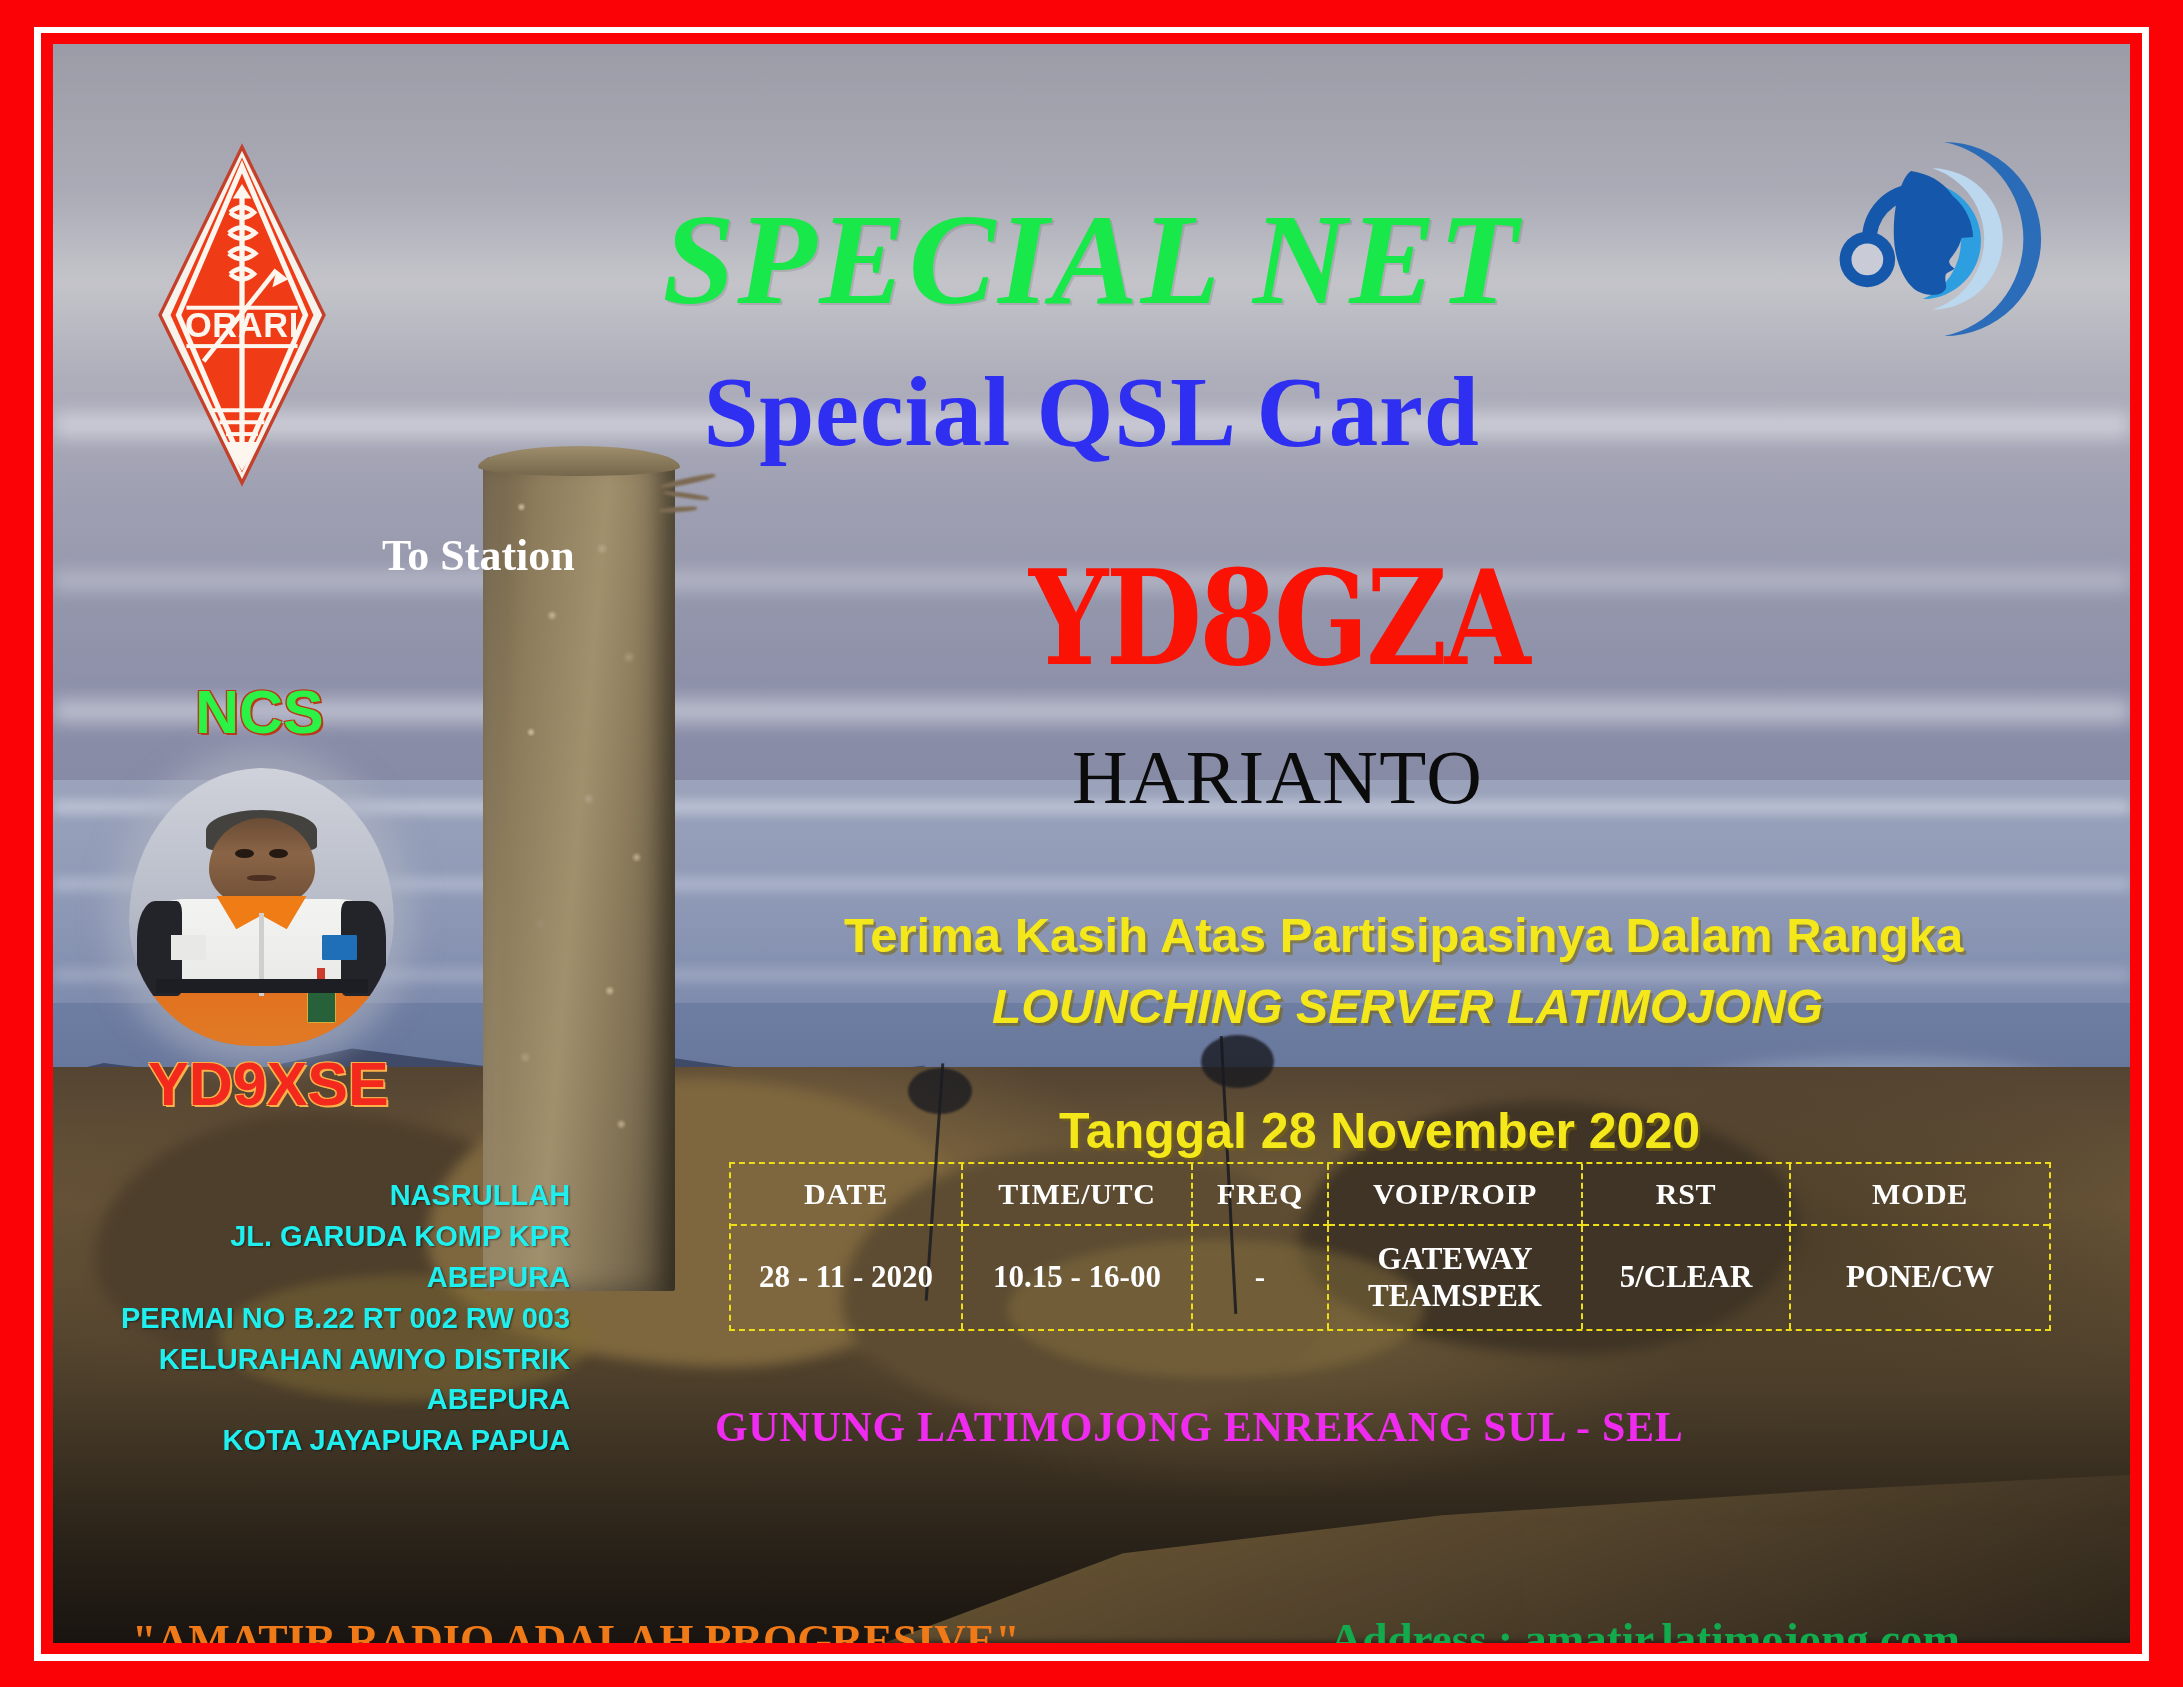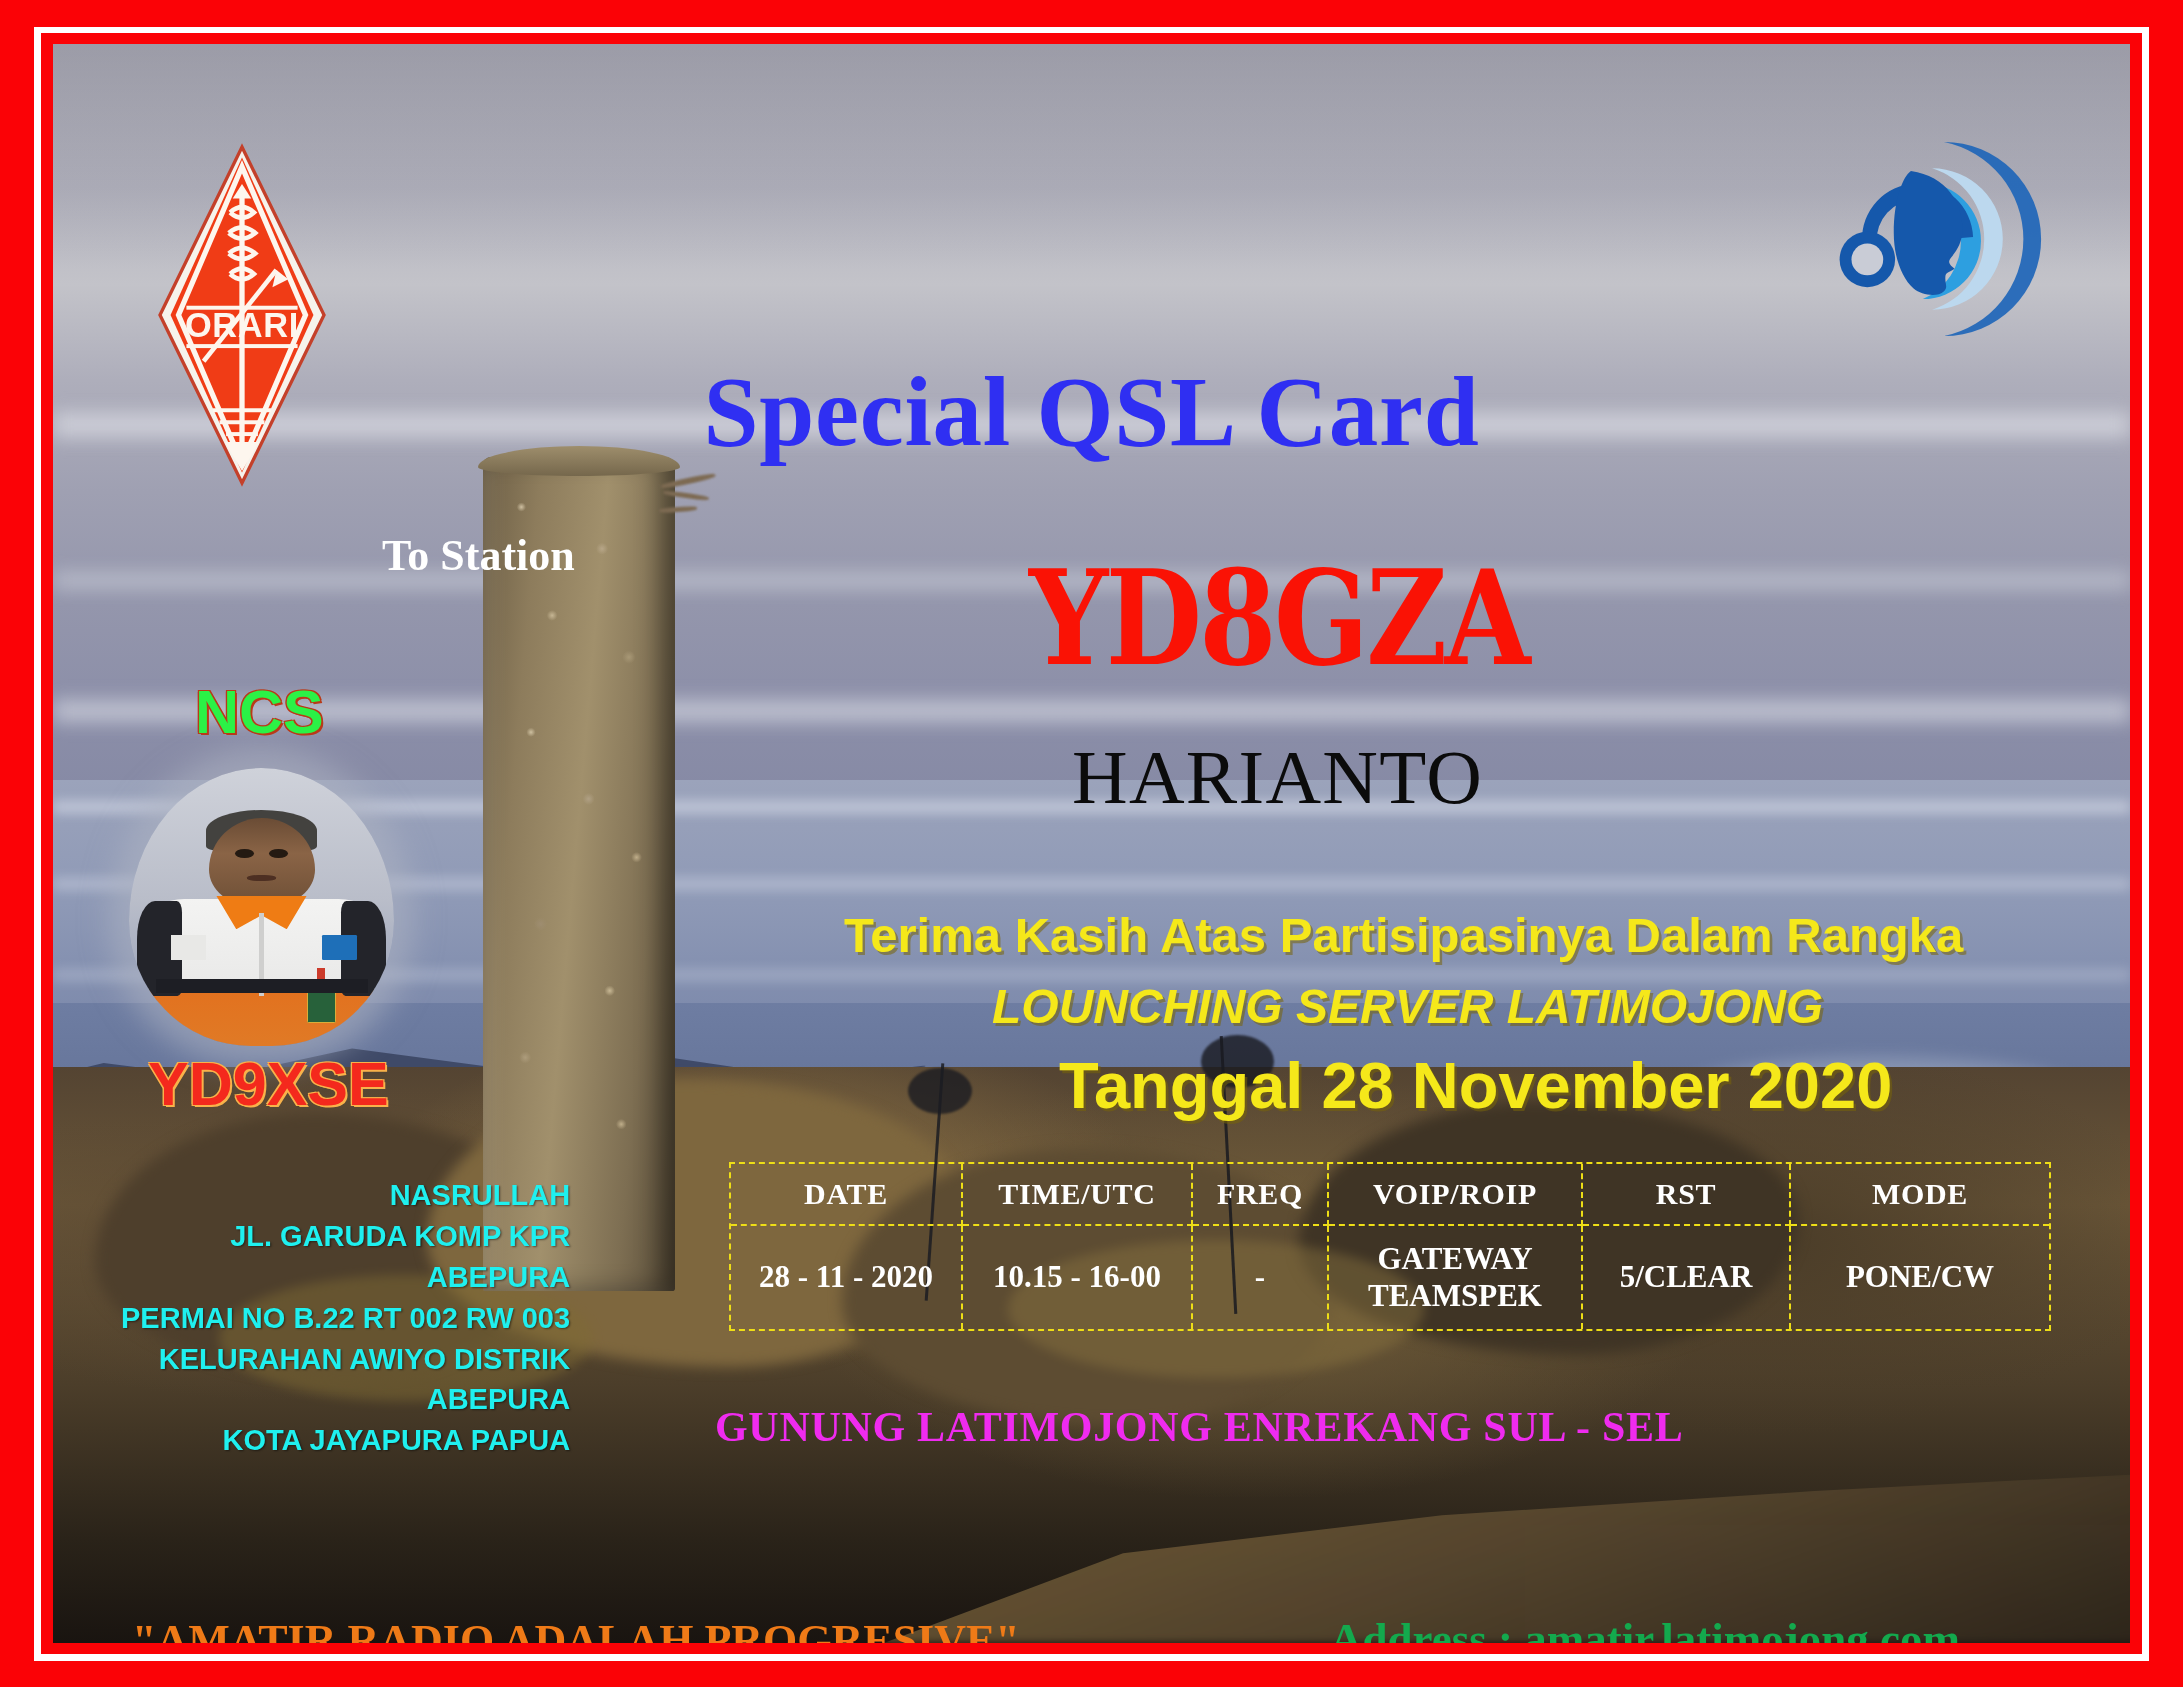--- a/index.html
+++ b/index.html
@@ -140,21 +140,21 @@
   #callsign{left:976px;top:509px;font:700 111px/1 "DejaVu Serif",serif;
     color:#fa1205;letter-spacing:-2.6px;
     transform:scaleY(1.18);transform-origin:left top;}
   #t-harianto{left:1019px;top:695px;font:400 77px/1 "Liberation Serif",serif;
     color:#0b0b0b;letter-spacing:1.3px;}
 
   .ytxt{color:#f5e81a;font-family:"Liberation Sans",sans-serif;font-weight:700;
         text-shadow:2.6px 2.6px 0 rgba(120,100,10,.55);}
   #t-terima{left:791px;top:867px;font-size:49px;line-height:1;}
   #t-lounching{left:939px;top:939px;font-size:48px;line-height:1;font-style:italic;}
-  #t-tanggal{left:1006px;top:1009px;font-size:65px;line-height:1;}
+  #t-tanggal{left:1006px;top:1062px;font-size:50px;line-height:1;}
 
   #addr{position:absolute;left:68px;top:1131px;
         font:700 29px/1.41 "Liberation Sans",sans-serif;color:#1ff0ef;
         text-shadow:1.3px 1.3px 2px rgba(0,0,0,.45);}
   #addr div{white-space:nowrap;text-align:right;}
 
   #t-gunung{left:662px;top:1362px;font:700 42px/1 "Liberation Serif",serif;
     color:#ef2bef;letter-spacing:0.7px;}
 
   #t-motto{left:79px;top:1575px;font:700 44px/1 "Liberation Serif",serif;
@@ -296,20 +296,21 @@
       <div class="p-sleeve r"></div>
       <div class="p-collar"></div>
       <div class="p-placket"></div>
       <div class="p-patch left"></div>
       <div class="p-patch right"></div>
       <div class="p-lanyard"></div>
       <div class="p-badge"></div>
       <div class="p-belt"></div>
     </div>
 
+    <div class="txt" id="t-specialnet">SPECIAL NET</div>
     <div class="txt" id="t-qslcard">Special QSL Card</div>
 
     <div class="txt" id="t-tostation">To Station</div>
 
     <div class="txt" id="t-ncs">NCS</div>
     <div class="txt" id="t-yd9xse">YD9XSE</div>
 
     <div class="txt" id="callsign">YD8GZA</div>
     <div class="txt" id="t-harianto">HARIANTO</div>
 

